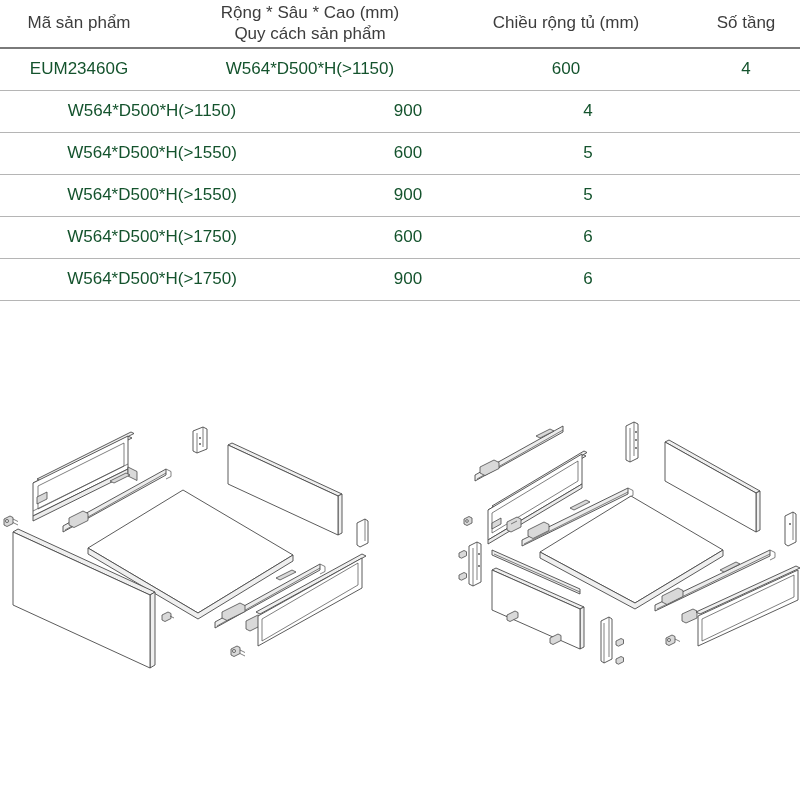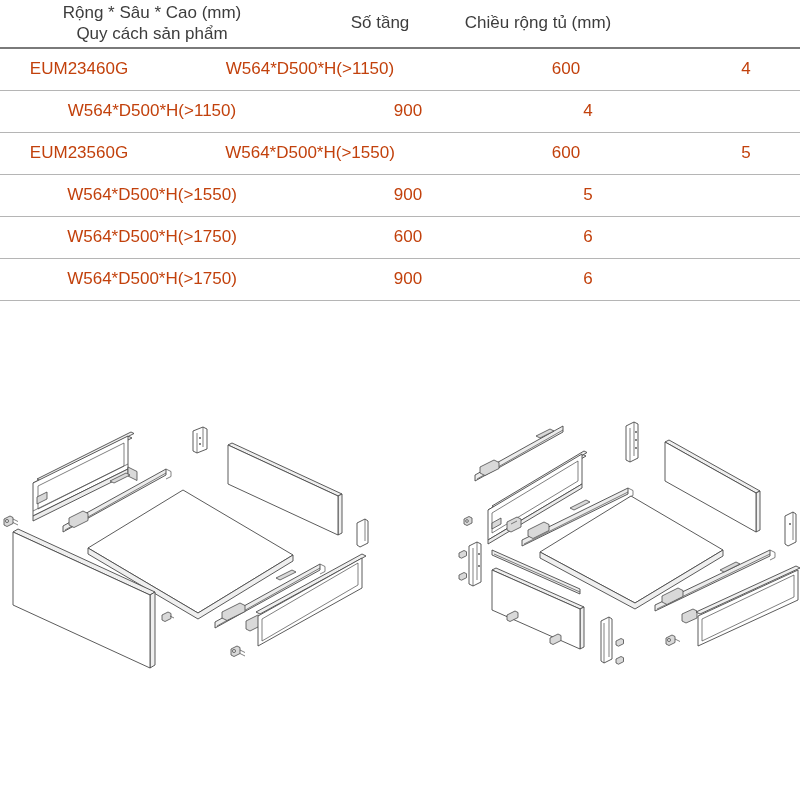--- a/index.html
+++ b/index.html
@@ -12,59 +12,59 @@
   .spec-table{position:absolute;top:0;left:0;width:800px;}
   .t-row{display:flex;align-items:center;width:800px;box-sizing:border-box;}
   .t-head{height:49px;border-bottom:2px solid #7a7a7a;}
   .t-data{height:42px;border-bottom:1px solid #b5b5b5;}
   .c{box-sizing:border-box;text-align:center;font-size:17px;line-height:1.22;}
   .c1{width:158px;}
   .c2{width:304px;}
   .c3{width:208px;}
   .c4{width:130px;padding-left:22px;}
   .t-head .c{color:#3d3d3d;}
-  .t-data .c{color:#c2410c;}
+  .t-data .c{color:#14532d;}
   .hdr2 span{display:block;}
   
   .diagram{position:absolute;}
   .dia-left{left:0;top:380;width:470px;height:320px;top:380px;}
   .dia-right{left:450px;top:380px;width:350px;height:330px;}
   svg .pnl{fill:#ffffff;stroke:#4a4a4a;stroke-width:0.9;stroke-linejoin:round;}
   svg .str{fill:#efefef;stroke:#4a4a4a;stroke-width:0.9;stroke-linejoin:round;}
   svg .rl {fill:#ececec;stroke:#4a4a4a;stroke-width:0.9;stroke-linejoin:round;}
   svg .blk{fill:#d9d9d9;stroke:#4a4a4a;stroke-width:0.8;stroke-linejoin:round;}
   svg .ln {fill:none;stroke:#4a4a4a;stroke-width:0.7;stroke-linejoin:round;}
   svg .dot{fill:#4a4a4a;stroke:none;}
 </style>
 </head>
 <body>
 
 <div class="spec-table">
   <div class="t-row t-head">
+    <div class="c c1">Mã sản phẩm</div>
     <div class="c c2 hdr2">
       <span>Rộng * Sâu * Cao (mm)</span>
       <span>Quy cách sản phẩm</span>
     </div>
+    <div class="c c3">Chiều rộng tủ (mm)</div>
     <div class="c c4">Số tầng</div>
-    <div class="c c3">Chiều rộng tủ (mm)</div>
   </div>
 
   <div class="t-row t-data">
     <div class="c c1">EUM23460G</div>
     <div class="c c2">W564*D500*H(&gt;1150)</div>
     <div class="c c3">600</div>
     <div class="c c4">4</div>
   </div>
   <div class="t-row t-data">
     <div class="c c2">W564*D500*H(&gt;1150)</div>
     <div class="c c3">900</div>
     <div class="c c4">4</div>
   </div>
   <div class="t-row t-data">
-    <div class="c c1">EUM23560G</div>
     <div class="c c2">W564*D500*H(&gt;1550)</div>
     <div class="c c3">600</div>
     <div class="c c4">5</div>
   </div>
   <div class="t-row t-data">
     <div class="c c2">W564*D500*H(&gt;1550)</div>
     <div class="c c3">900</div>
     <div class="c c4">5</div>
   </div>
   <div class="t-row t-data">

